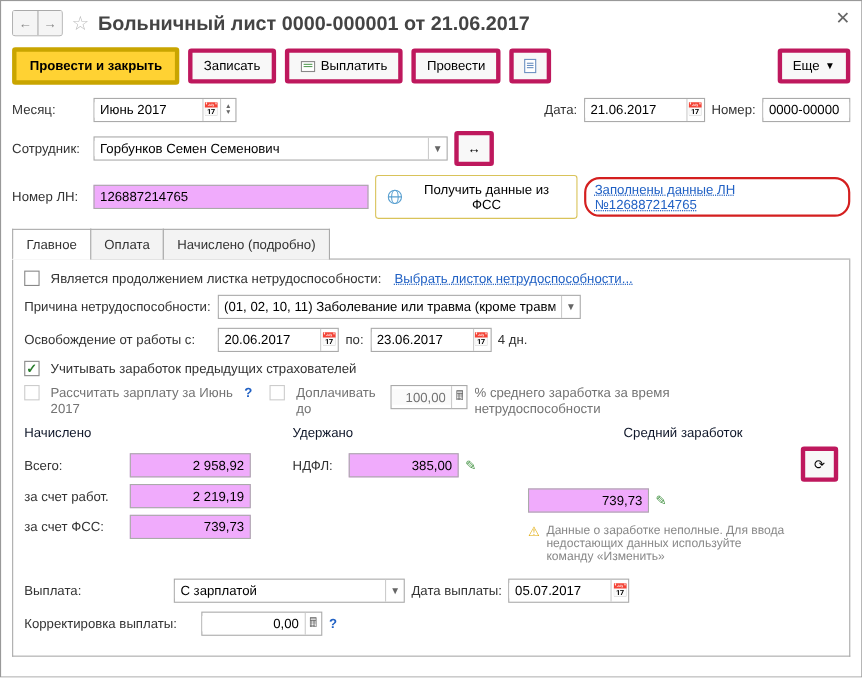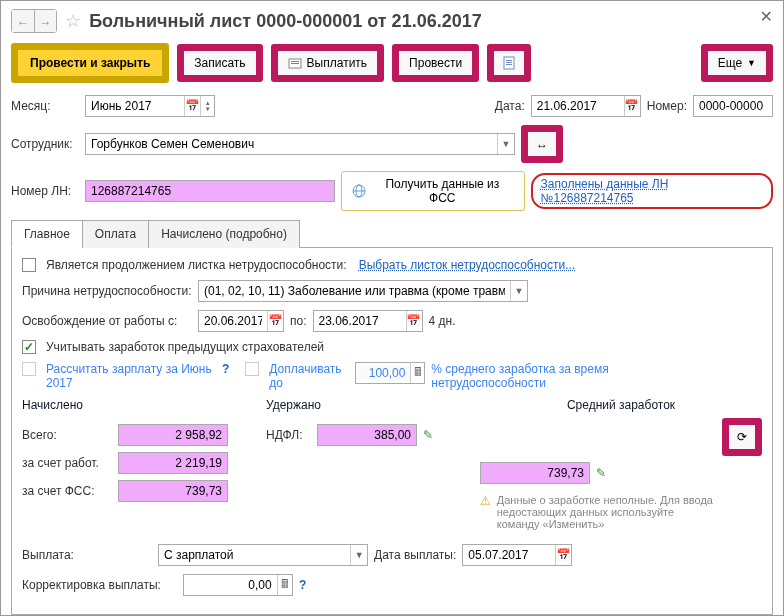--- a/index.html
+++ b/index.html
@@ -6,41 +6,41 @@
 body { font-family: Arial, sans-serif; font-size: 12px; color: #333; background: #fff; }
 .window { width: 784px; height: 616px; border: 1px solid #999; position: relative; background: #fff; padding: 8px 10px; }
 .titlebar { display: flex; align-items: center; margin-bottom: 10px; }
 .nav-btns { display: flex; border: 1px solid #aaa; border-radius: 3px; }
 .nav-btn { width: 22px; height: 22px; display: flex; align-items: center; justify-content: center; background: #f5f5f5; cursor: pointer; color: #888; }
 .nav-btn + .nav-btn { border-left: 1px solid #aaa; }
 .star { margin: 0 8px; color: #bbb; font-size: 18px; }
 .title { font-size: 18px; font-weight: bold; color: #444; }
 .close-btn { position: absolute; top: 6px; right: 10px; font-size: 16px; color: #666; cursor: pointer; }
 .toolbar { display: flex; align-items: center; gap: 8px; margin-bottom: 12px; }
-.btn { display: inline-flex; align-items: center; gap: 5px; border: 7px solid #be185d; border-radius: 3px; padding: 5px 10px; background: #f8f8f8; cursor: pointer; font-size: 12px; }
+.btn { display: inline-flex; align-items: center; gap: 5px; border: 4px solid #be185d; border-radius: 3px; padding: 5px 10px; background: #f8f8f8; cursor: pointer; font-size: 12px; }
 .btn-primary { background: #ffd233; border-color: #c9a500; font-weight: bold; padding: 6px 12px; }
 .btn-icon-only { padding: 5px 8px; }
 .spacer { flex: 1; }
 .row { display: flex; align-items: center; gap: 6px; margin-bottom: 8px; }
 .label { min-width: 68px; color: #333; }
 .input { border: 1px solid #aaa; padding: 3px 5px; font-size: 12px; background: #f0abfc; height: 22px; }
 .input-box { display: flex; align-items: center; border: 1px solid #aaa; height: 22px; background: #fff; }
 .input-box input { border: none; outline: none; padding: 0 5px; font-size: 12px; width: 100%; }
 .input-box .ib { width: 18px; text-align: center; color: #666; border-left: 1px solid #ccc; cursor: pointer; height: 100%; display: flex; align-items: center; justify-content: center; }
 .link { color: #2161c4; text-decoration: underline dotted; cursor: pointer; }
 .red-circle { border: 2px solid #d41f1f; border-radius: 14px; padding: 2px 8px; }
 .btn-yellow-border { border: 1px solid #d9c35a; background: #fff; }
 .tabs { display: flex; border-bottom: 1px solid #aaa; margin-top: 4px; }
 .tab { padding: 6px 12px; border: 1px solid #aaa; border-bottom: none; background: #f3f3f3; margin-right: -1px; cursor: pointer; position: relative; top: 1px; }
 .tab.active { background: #fff; border-bottom: 1px solid #fff; }
 .content { border: 1px solid #aaa; border-top: none; padding: 10px; }
 .checkbox { width: 14px; height: 14px; border: 1px solid #888; display: inline-flex; align-items: center; justify-content: center; margin-right: 4px; background: #fff; }
 .checkbox.checked::after { content: "✓"; color: #2a7d2e; font-size: 12px; font-weight: bold; }
 .checkbox.disabled { border-color: #ccc; }
-.disabled-text { color: #3b82f6; }
+.disabled-text { color: #737373; }
 .green-h { color: #0f172a; font-weight: normal; margin-bottom: 6px; }
 .num-input { text-align: right; }
 .section { display: flex; gap: 24px; margin-top: 8px; }
 .col { display: flex; flex-direction: column; gap: 6px; }
 .field-row { display: flex; align-items: center; gap: 6px; }
 .field-label { min-width: 90px; }
 .pencil { color: #3a8d3a; cursor: pointer; }
 .warn-icon { color: #e0a800; }
 .warn-text { color: #888; font-size: 11px; max-width: 220px; }
 .refresh { margin-left: auto; }
@@ -103,21 +103,21 @@
       <span class="ib">📅</span>
     </div>
     <span>Номер:</span>
     <div class="input-box" style="width:80px;">
       <input value="0000-00000" style="">
     </div>
   </div>
 
   <div class="row">
     <span class="label">Сотрудник:</span>
-    <div class="input-box" style="width:430px;">
+    <div class="input-box" style="width:322px;">
       <input value="Горбунков Семен Семенович" style="">
       <span class="ib" style="font-size:9px;">▼</span>
     </div>
     <button class="btn btn-icon-only">
       <span>↔</span>
     </button>
   </div>
 
   <div class="row">
     <span class="label">Номер ЛН:</span>
@@ -149,21 +149,21 @@
     <div class="row">
       <span style="min-width:170px;">Причина нетрудоспособности:</span>
       <div class="input-box" style="width:330px;">
         <input value="(01, 02, 10, 11) Заболевание или травма (кроме травм" style="">
         <span class="ib" style="font-size:9px;">▼</span>
       </div>
     </div>
 
     <div class="row">
       <span style="min-width:170px;">Освобождение от работы с:</span>
-      <div class="input-box" style="width:86px;">
+      <div class="input-box" style="width:110px;">
         <input value="20.06.2017" style="">
         <span class="ib">📅</span>
       </div>
       <span>по:</span>
       <div class="input-box" style="width:110px;">
         <input value="23.06.2017" style="">
         <span class="ib">📅</span>
       </div>
       <span>4 дн.</span>
     </div>

